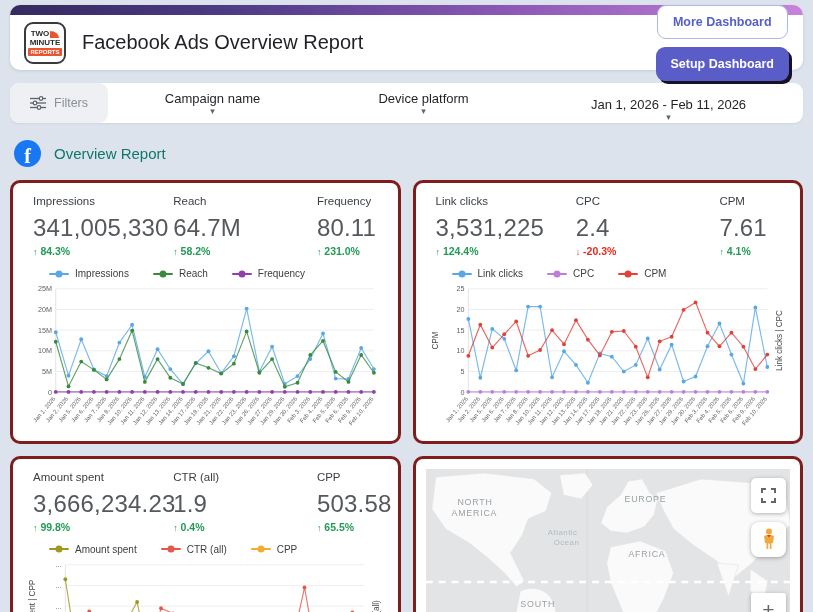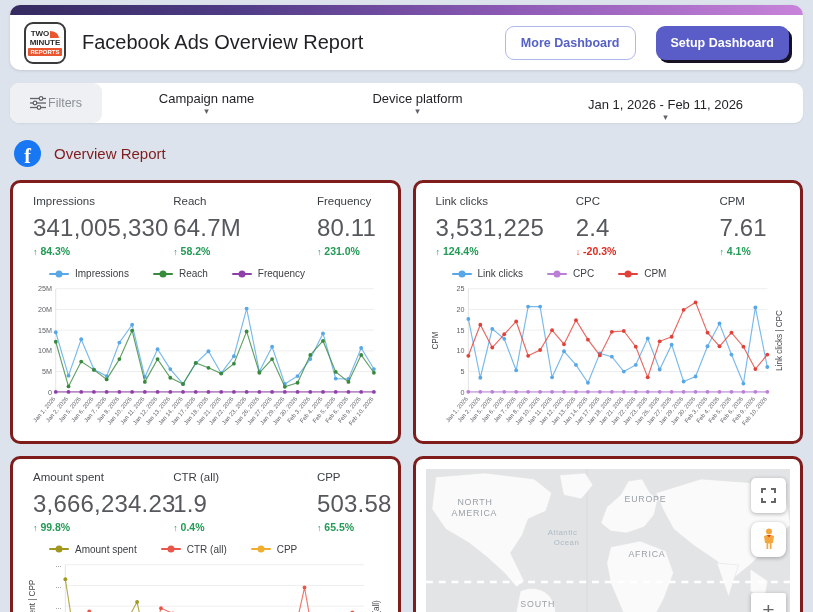--- a/index.html
+++ b/index.html
@@ -12,44 +12,44 @@
   .grad-bar { height:10px; border-radius:10px 10px 0 0;
     background:linear-gradient(90deg,#352a60 0%,#4e3b85 28%,#8a58b4 62%,#c783d9 100%); }
   .header-body { display:flex; align-items:center; height:55px; padding:0 14px; gap:16px; }
   .logo { width:42px; height:42px; border:2px solid #3a3a3a; border-radius:9px; background:#fff;
     display:flex; flex-direction:column; align-items:center; justify-content:center; line-height:1; flex:0 0 auto; }
   .logo .l1 { font-size:8px; font-weight:800; color:#2b2b2b; display:flex; align-items:flex-end; gap:1px; }
   .logo .pie { width:9px; height:7px; background:#e8552f; border-radius:0 100% 0 0; display:inline-block; }
   .logo .l2 { font-size:8px; font-weight:800; color:#2b2b2b; margin-top:1px; }
   .logo .l3 { font-size:6px; font-weight:800; color:#fff; background:#e8552f; padding:1px 2px; margin-top:1px; border-radius:1px; }
   .page-title { font-size:20px; font-weight:400; color:#1f2125; }
-  .header-actions { margin-left:auto; display:flex; gap:20px; align-items:center; }
+  .header-actions { margin-left:auto; display:flex; gap:8px; align-items:center;flex-direction:column; }
   .btn-more { background:#fff; border:1.5px solid #aeb8ee; color:#5661c6; font-weight:700;
     font-size:12.5px; padding:9px 15px; border-radius:9px; cursor:pointer; font-family:inherit; }
   .btn-setup { background:#5a5dc7; border:none; color:#fff; font-weight:700; font-size:12.5px;
     padding:10px 15px; border-radius:9px; box-shadow:3px 3px 0 #181324; cursor:pointer; font-family:inherit; }
 
   
   .filters-bar { margin-top:13px; background:#fff; border-radius:9px; height:40px;
     display:flex; align-items:center; box-shadow:0 1px 2px rgba(60,64,67,.08); }
   .filters-pill { background:#eef0f3; border-radius:9px; height:40px; display:flex; align-items:center;
-    gap:2px; padding:0 20px; color:#8a9096; font-size:12.5px; cursor:pointer; flex:0 0 auto; }
+    gap:8px; padding:0 20px; color:#8a9096; font-size:12.5px; cursor:pointer; flex:0 0 auto; }
   .dd { display:flex; align-items:center; justify-content:space-between; cursor:pointer;
     font-size:13px; font-weight:500; color:#1f2125;flex-direction:column; }
   .dd .caret { font-size:9px; color:#5f6368; }
   .dd1 { margin-left:22px; width:165px; }
   .dd2 { margin-left:46px; width:165px; }
   .dd3 { margin-left:46px; flex:1; margin-right:18px;margin-top:12px; }
 
   
   .section-row { display:flex; align-items:center; gap:13px; margin:17px 4px 13px; }
   .fb-badge { width:27px; height:27px; border-radius:50%; background:#1877f2; color:#fff;
     display:flex; align-items:center; justify-content:center; font-weight:700; font-size:20px;
     font-family:"Liberation Serif",serif; line-height:1; padding-top:5px; }
-  .section-title { font-size:15px; color:#7f1d1d; }
+  .section-title { font-size:15px; color:#0f766e; }
 
   
   .grid { display:grid; grid-template-columns:1fr 1fr; gap:12px; }
   .card { background:#fff; border:3px solid #7f1d1d; border-radius:10px; padding:12px 14px; }
   .kpis { display:grid; grid-template-columns:40% 41% 19%; padding-left:6px; }
   .kpi-label { font-size:11.5px; color:#3a3f44; margin-bottom:7px; }
   .kpi-value { font-size:24px; color:#55585c; letter-spacing:.2px; white-space:nowrap; }
   .kpi-delta { font-size:10.5px; font-weight:700; margin-top:3px; }
   .kpi-delta.up { color:#239a55; }
   .kpi-delta.down { color:#e02b20; }

